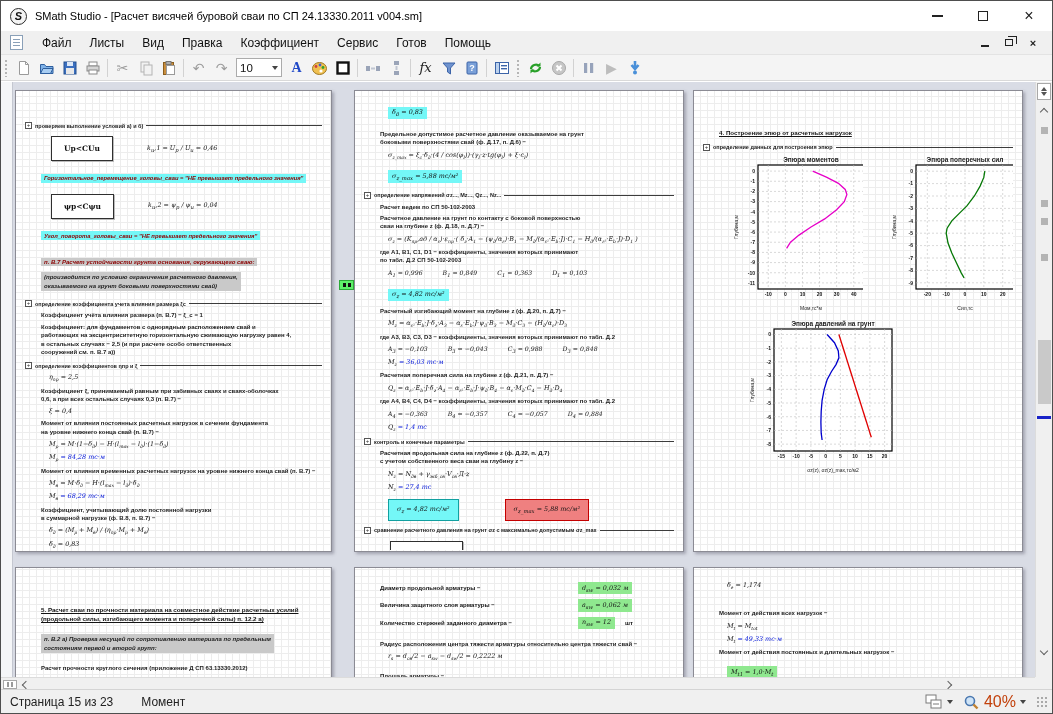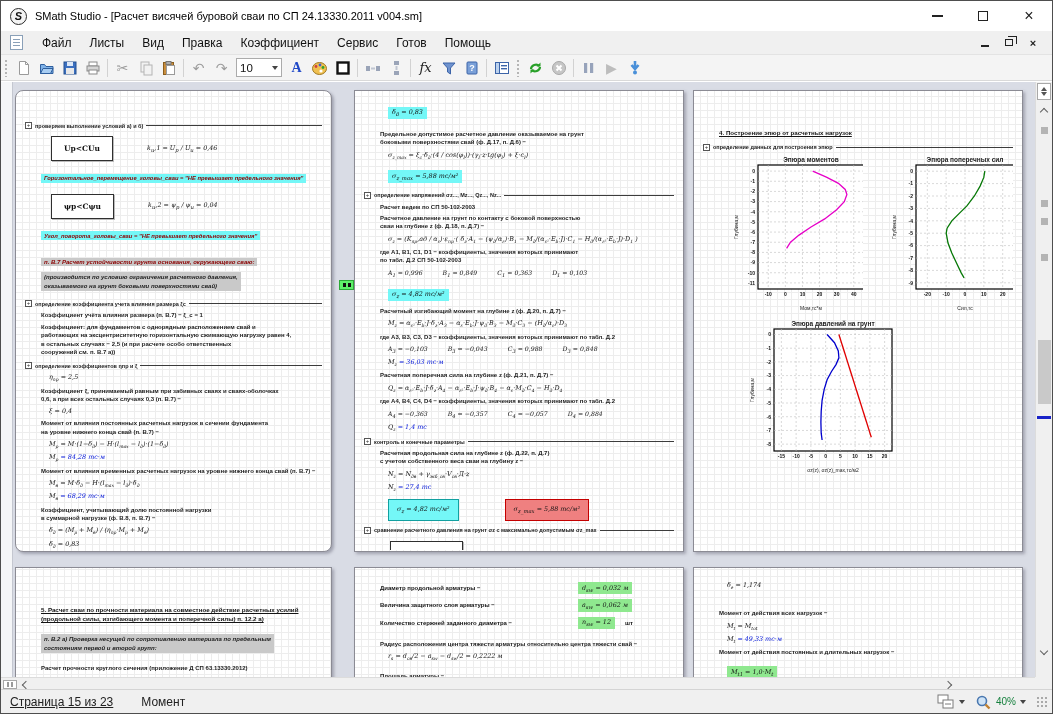--- a/index.html
+++ b/index.html
@@ -107,24 +107,24 @@
   .hscroll{position:absolute;left:0;top:676px;width:1036px;height:14px;background:#f0f0f0;border-top:1px solid #dcdcdc;}
   .hhandle{position:absolute;left:2px;top:2px;width:14px;height:9px;border:1px solid #a8a8a8;background:#fff;
            display:flex;gap:2px;align-items:center;justify-content:center;}
   .hhandle i{width:2px;height:5px;background:#9a9a9a;}
   .hchevl{position:absolute;left:22px;top:4px;}
   .hchevr{position:absolute;left:944px;top:4px;}
   .corner{position:absolute;right:0;top:676px;width:17px;height:14px;background:#f0f0f0;}
   
   .statusbar{position:absolute;left:0;bottom:0;width:100%;height:24px;background:#f0f0f0;border-top:1px solid #d4d4d4;
              display:flex;align-items:center;font-size:12px;color:#222;}
-  .st-page{margin-left:9px;text-decoration:underline;}
+  .st-page{margin-left:9px;}
   .st-ready{margin-left:28px;}
   .st-right{margin-left:auto;display:flex;align-items:center;gap:4px;padding-right:4px;}
-  .zoomtxt{font-size:10px;color:#15803d;}
+  .zoomtxt{font-size:16px;color:#c2410c;}
   .sgrip{width:12px;height:12px;margin-left:6px;background-image:radial-gradient(#a9a9a9 1px,transparent 1.2px);
          background-size:4px 4px;background-position:bottom right;}
   svg text{font-family:"Liberation Sans",sans-serif;}
 </style>
 </head>
 <body>
 
 <div class="window">
 
   <div class="titlebar">
@@ -308,21 +308,21 @@
         </svg>
       </div>
   </div>
 
   <div class="canvas" id="canvas">
     <div class="leftstrip"></div>
     <div class="anchor">
         <i></i>
         <i></i>
       </div>
-  <div class="page" style="left: 14px; top: 8px; width: 317px; height: 462px; border-radius: 8px;">
+  <div class="page" style="left: 14px; top: 8px; width: 317px; height: 462px;">
         <div class="pcontent">
           <div style="height: 16px;"></div>
           <div class="sec">
             <span class="plus">+</span>
             <span class="stxt">проверяем выполнение условий а) и б)</span>
             <span class="rule"></span>
           </div>
           <div class="box2">
             <span class="wbox">Up&lt;CUu</span>
             <span class="bf">k<sub>u</sub>,1 = U<sub>p</sub> / U<sub>u</sub> = 0,46</span>

